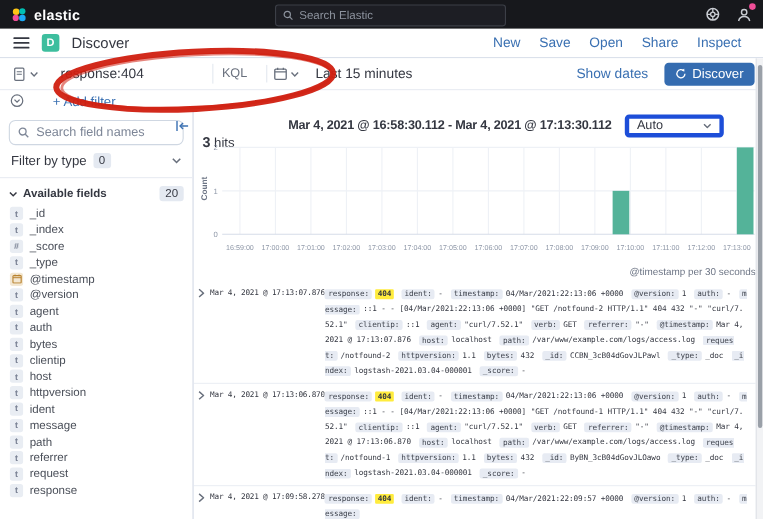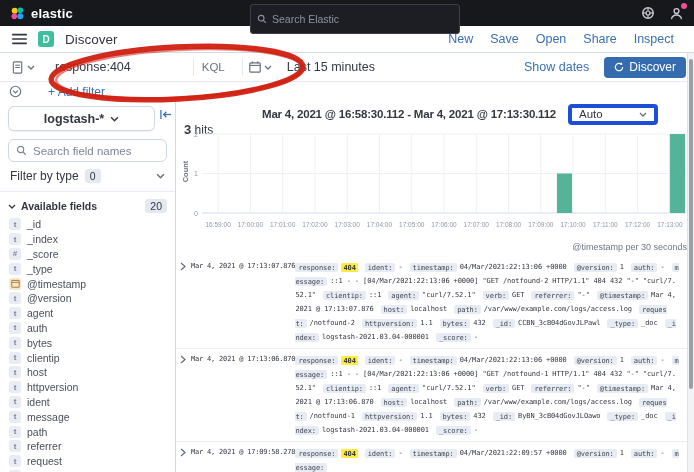--- a/index.html
+++ b/index.html
@@ -16,21 +16,21 @@
   html,body{background:#888;}
   .screen{position:relative;width:694px;height:472px;background:#fff;overflow:hidden;
     font-family:"Liberation Sans",sans-serif;color:var(--txt);}
   svg{display:block;}
 
   
   .topbar{position:absolute;left:0;top:0;width:694px;height:26px;background:#17181c;
     display:flex;align-items:center;padding:0 10px;z-index:5;}
   .brand{display:flex;align-items:center;gap:6px;}
   .brand-label{color:#fff;font-size:13px;font-weight:600;letter-spacing:.2px;}
-  .global-search{position:absolute;left:250px;top:4px;width:210px;height:30px;background:#1d1e24;
+  .global-search{position:absolute;left:250px;top:4px;width:210px;height:20px;background:#1d1e24;
     border:1px solid #3c3f47;border-radius:3px;display:flex;align-items:center;gap:5px;padding:0 6px;}
   .global-search span{color:#8d939e;font-size:10.5px;}
   .topbar-right{margin-left:auto;display:flex;align-items:center;gap:14px;}
   .avatar-wrap{position:relative;}
   .notif-dot{position:absolute;right:-3px;top:-3px;width:6px;height:6px;border-radius:50%;background:#f04e98;}
 
   
   .navbar{position:absolute;left:0;top:26px;width:694px;height:27px;background:#fff;
     border-bottom:1px solid var(--border);display:flex;align-items:center;padding:0 12px;z-index:4;}
   .nav-left{display:flex;align-items:center;gap:11px;}
@@ -217,26 +217,20 @@
 
   <div class="filterbar">
     <svg width="13" height="13" viewBox="0 0 14 14">
       <circle cx="7" cy="7" r="5.6" fill="none" stroke="#69707d" stroke-width="1.2"></circle>
       <polyline points="4.5,6 7,8.5 9.5,6" fill="none" stroke="#69707d" stroke-width="1.3"></polyline>
     </svg>
     <span class="add-filter">+ Add filter</span>
   </div>
 
   <aside class="sidebar">
-    <div class="index-btn">
-      <span>logstash-*</span>
-      <svg width="9" height="6" viewBox="0 0 8 5">
-        <polyline points="1,1 4,4 7,1" fill="none" stroke="#343741" stroke-width="1.3"></polyline>
-      </svg>
-    </div>
     <svg class="collapse-btn" width="13" height="11" viewBox="0 0 14 12">
       <line x1="2" y1="1" x2="2" y2="11" stroke="#3a70b2" stroke-width="1.4"></line>
       <line x1="5" y1="6" x2="13" y2="6" stroke="#3a70b2" stroke-width="1.4"></line>
       <polyline points="8,3 5,6 8,9" fill="none" stroke="#3a70b2" stroke-width="1.4"></polyline>
     </svg>
     <div class="field-search">
       <svg width="11" height="11" viewBox="0 0 12 12">
         <circle cx="5" cy="5" r="3.4" fill="none" stroke="#7d8697" stroke-width="1.3"></circle>
         <line x1="7.6" y1="7.6" x2="10.6" y2="10.6" stroke="#7d8697" stroke-width="1.3"></line>
       </svg>

